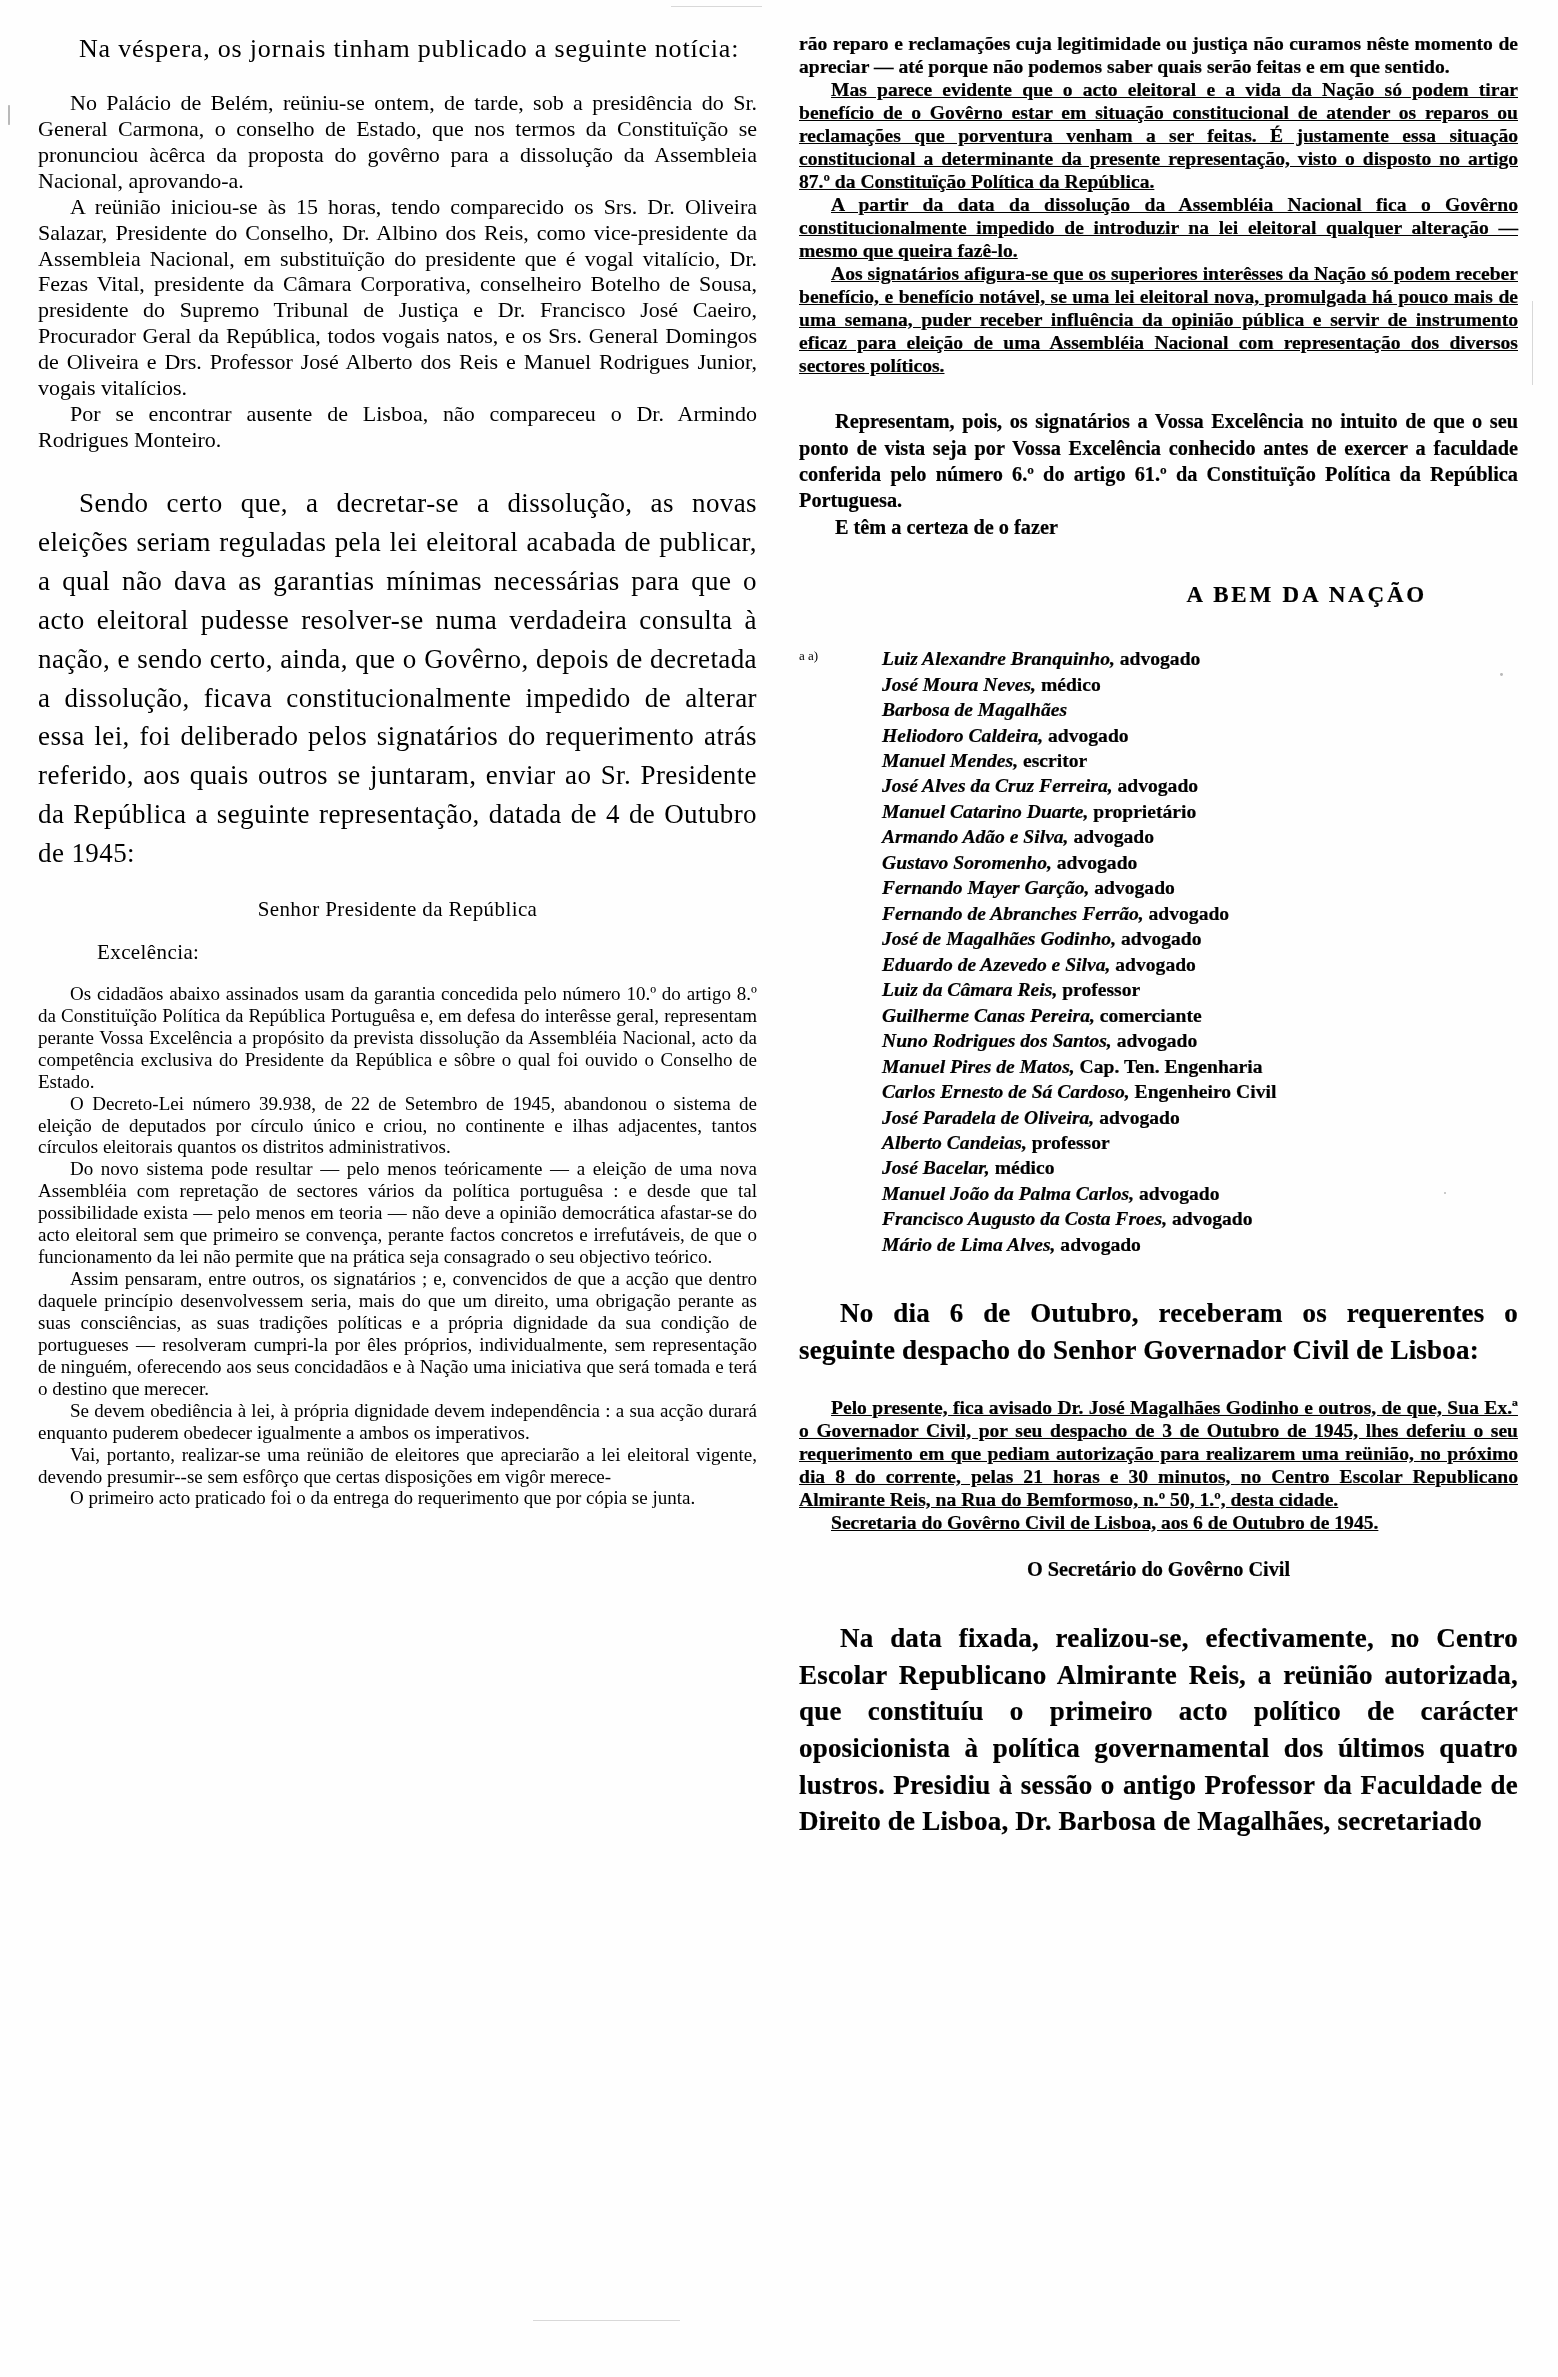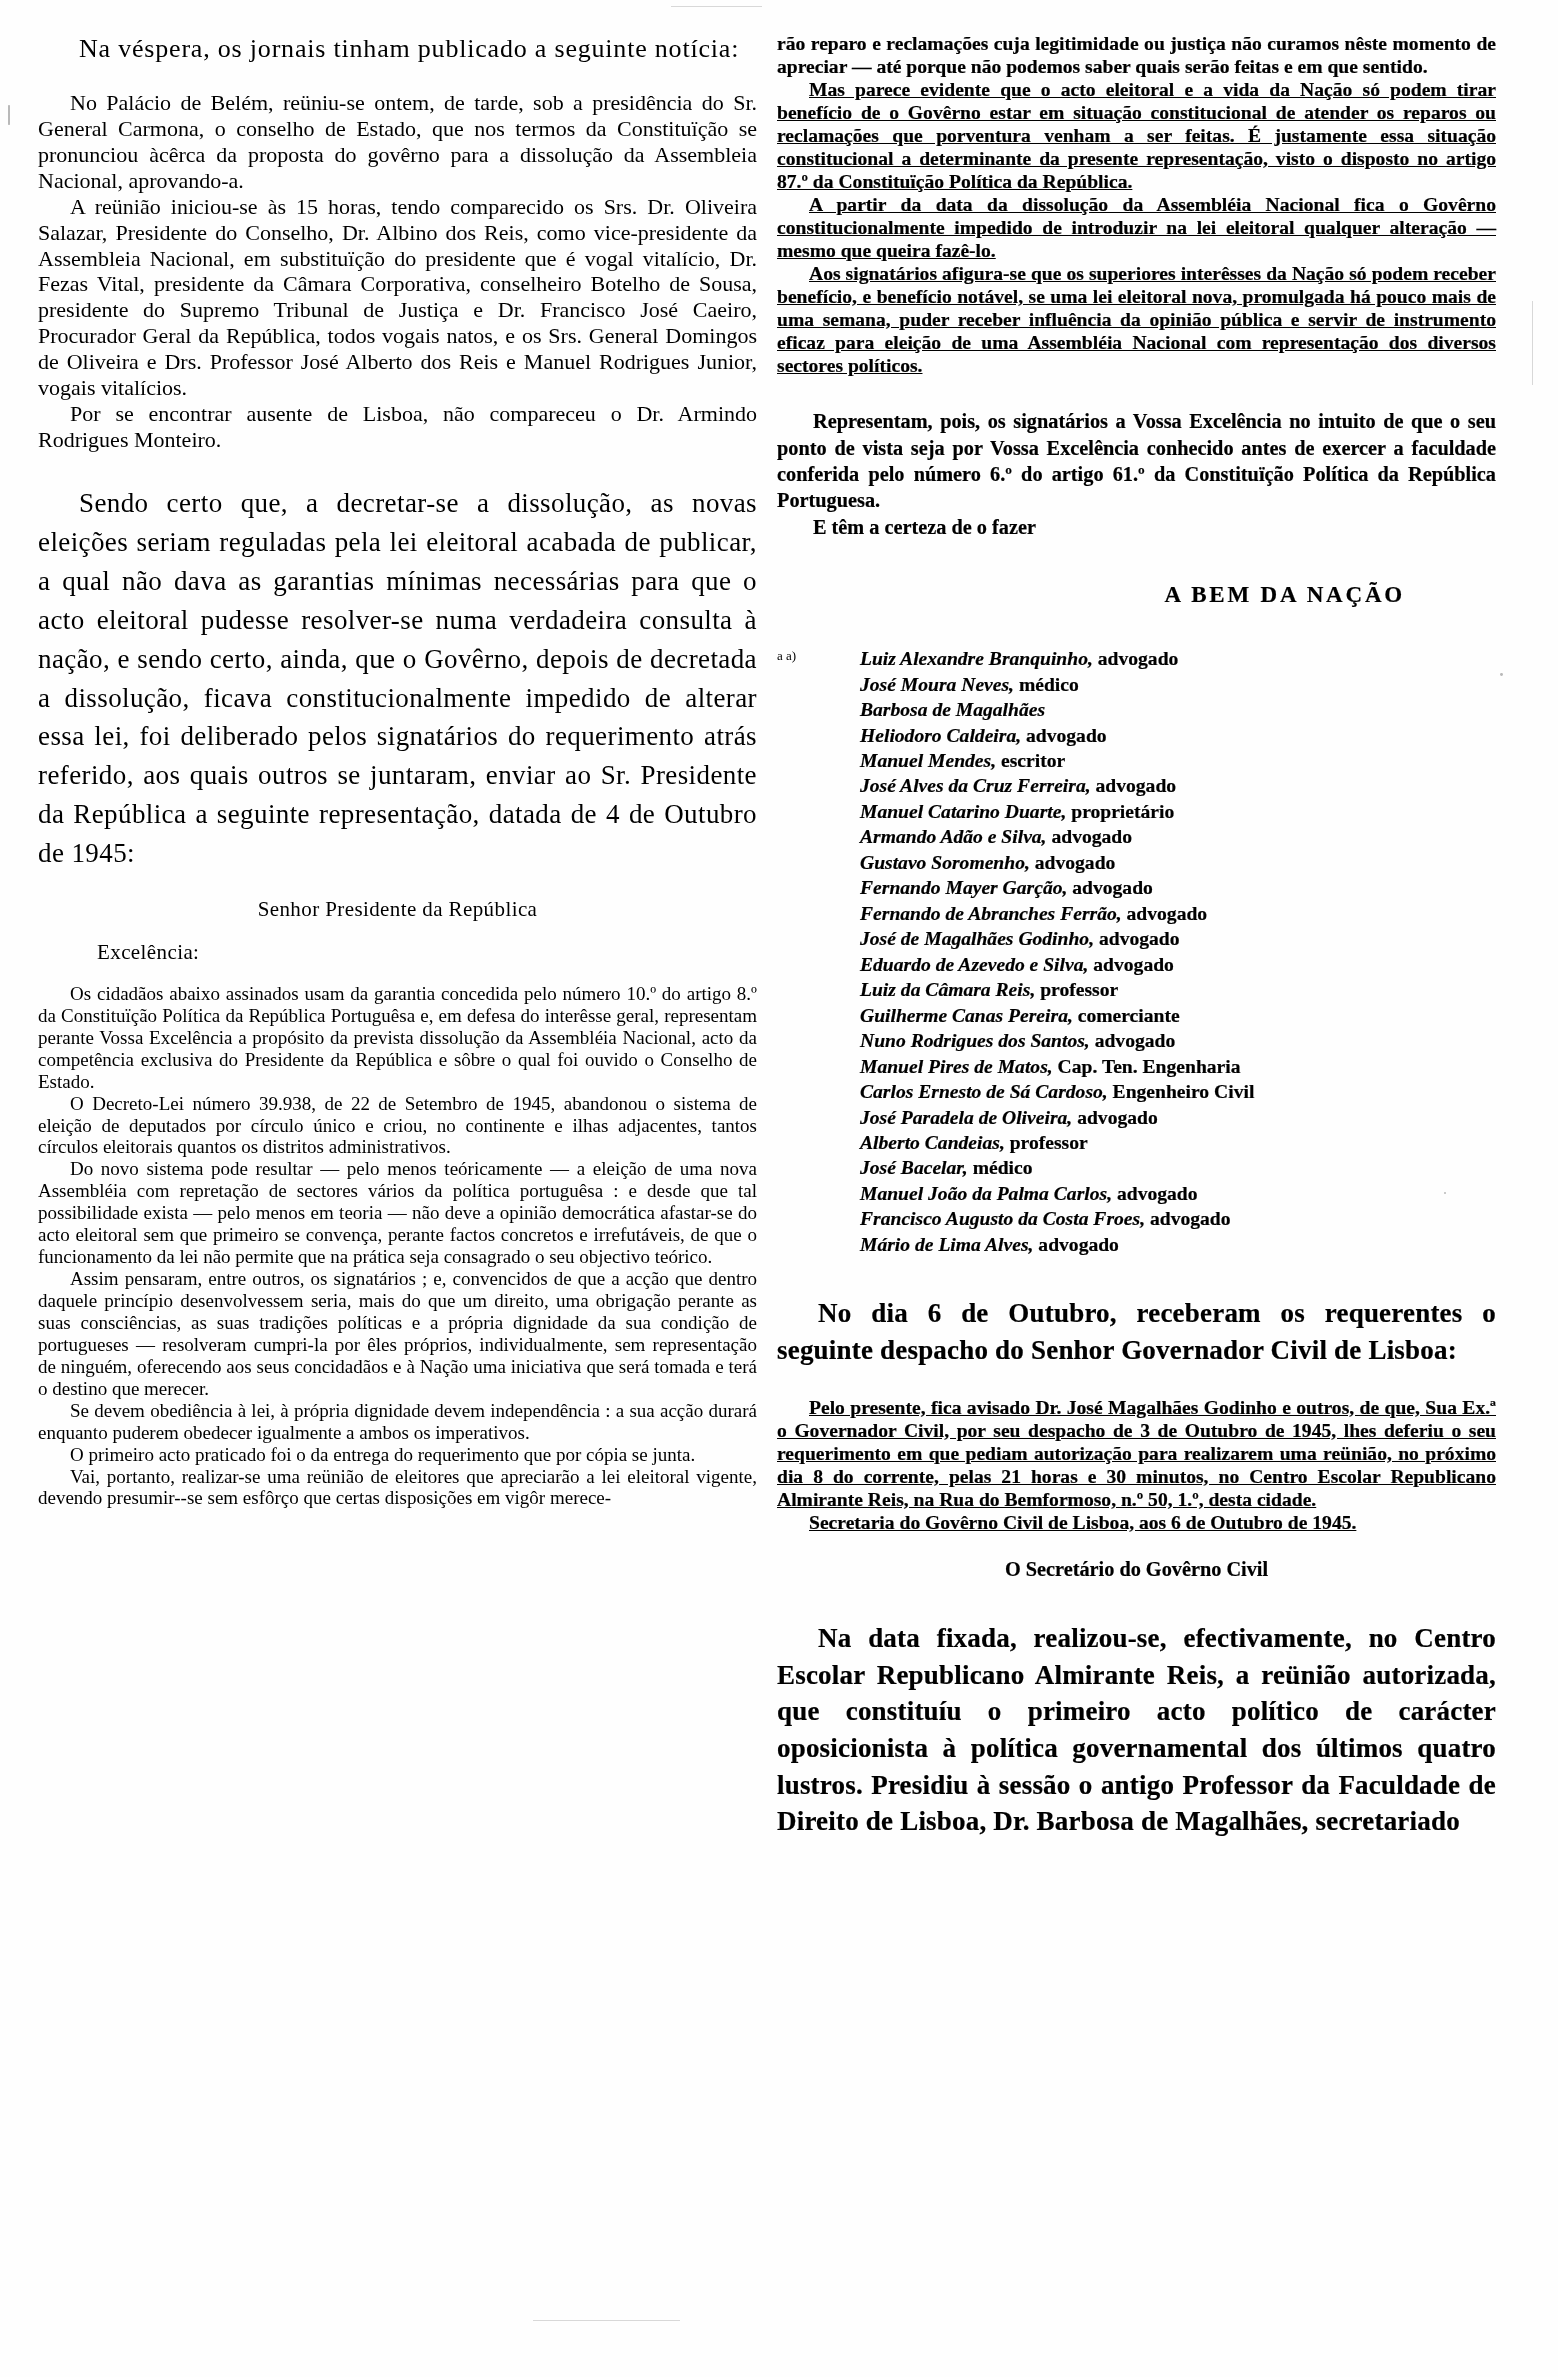--- a/index.html
+++ b/index.html
@@ -20,21 +20,21 @@
   }
   
   .speck{position:absolute;background:#b9b9b9;border-radius:50%;}
   .scanline{position:absolute;background:#d8d8d8;}
 
   .cols{
     position:absolute;
     top:32px; left:38px;
     width:1483px;
     display:flex;
-    gap:20px;
+    gap:42px;
   }
   .col{width:719px; position:relative;}
   .col-right{width:719px;}
 
   p{margin:0;}
 
   
   .lead{
     font-size:26px;
     line-height:1.30;
@@ -213,24 +213,24 @@
         <p class="small">
           <span class="ind">Do novo sistema pode resultar — pelo menos teóricamente — a eleição de uma nova Assembléia com repretação de sectores vários da política portuguêsa : e desde que tal possibilidade exista — pelo menos em teoria — não deve a opinião democrática afastar-se do acto eleitoral sem que primeiro se convença, perante factos concretos e irrefutáveis, de que o funcionamento da lei não permite que na prática seja consagrado o seu objectivo teórico.</span>
         </p>
         <p class="small">
           <span class="ind">Assim pensaram, entre outros, os signatários ; e, convencidos de que a acção que dentro daquele princípio desenvolvessem seria, mais do que um direito, uma obrigação perante as suas consciências, as suas tradições políticas e a própria dignidade da sua condição de portugueses — resolveram cumpri-la por êles próprios, individualmente, sem representação de ninguém, oferecendo aos seus concidadãos e à Nação uma iniciativa que será tomada e terá o destino que merecer.</span>
         </p>
         <p class="small">
           <span class="ind">Se devem obediência à lei, à própria dignidade devem independência : a sua acção durará enquanto puderem obedecer igualmente a ambos os imperativos.</span>
         </p>
         <p class="small">
+          <span class="ind">Vai, portanto, realizar-se uma reünião de eleitores que apreciarão a lei eleitoral vigente, devendo presumir--se sem esfôrço que certas disposições em vigôr merece-</span>
+        </p>
+        <p class="small">
           <span class="ind">O primeiro acto praticado foi o da entrega do requerimento que por cópia se junta.</span>
-        </p>
-        <p class="small">
-          <span class="ind">Vai, portanto, realizar-se uma reünião de eleitores que apreciarão a lei eleitoral vigente, devendo presumir--se sem esfôrço que certas disposições em vigôr merece-</span>
         </p>
       </div>
 
     </div>
 
     <div class="col col-right">
 
       <div>
         <p class="heavy">
           <span>rão reparo e reclamações cuja legitimidade ou justiça não curamos nêste momento de apreciar — até porque não podemos saber quais serão feitas e em que sentido.</span>

